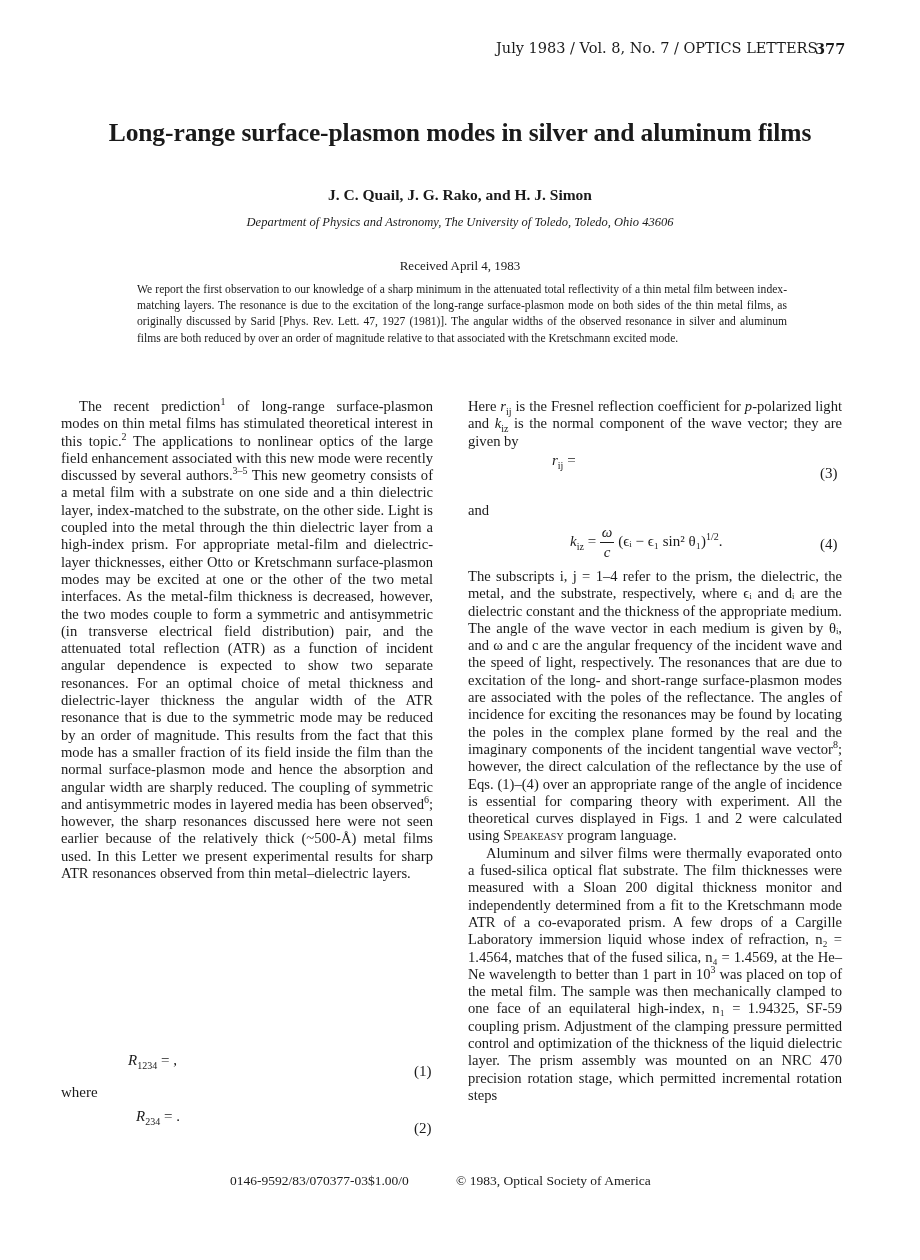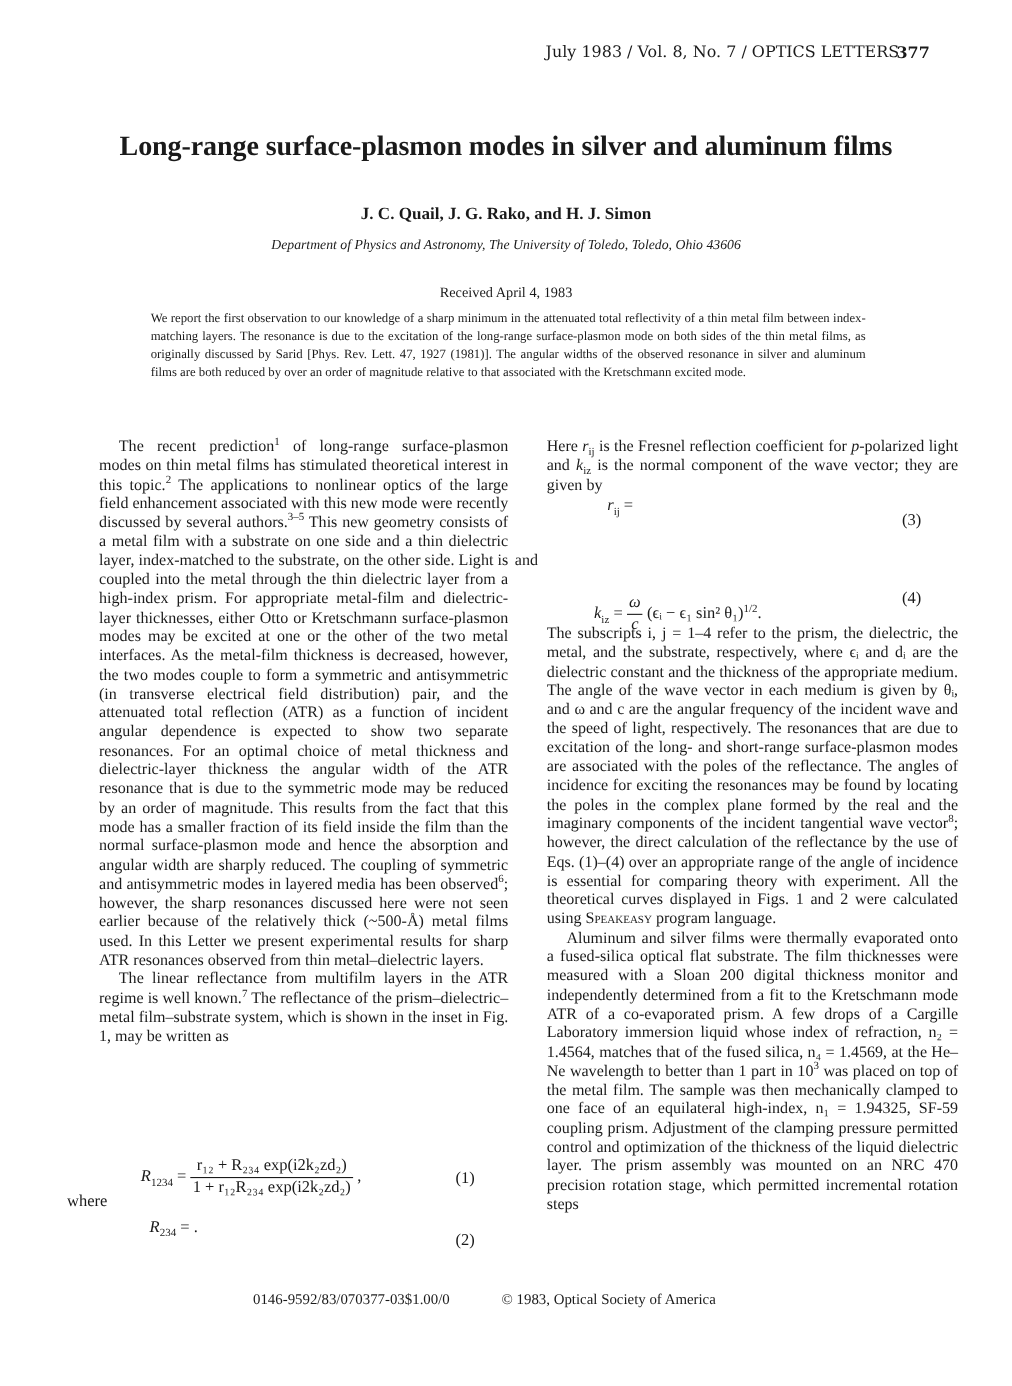--- a/index.html
+++ b/index.html
@@ -5,21 +5,21 @@
   html, body { margin:0; padding:0; background:#ffffff; }
   body { width:920px; height:1260px; position:relative; overflow:hidden; font-family:"DejaVu Serif", serif; color:#1a1a1a; }
   .abs { position:absolute; }
   .header { top:40px; left:496px; font-size:14.5px; white-space:nowrap; }
   .pagenum { top:40px; left:815px; font-size:14.5px; font-weight:bold; }
   .title { top:118px; left:0; width:920px; text-align:center; font-family:"Liberation Serif", serif; font-weight:bold; font-size:25.5px; letter-spacing:-0.1px; }
   .authors { top:186px; left:0; width:920px; text-align:center; font-family:"Liberation Serif", serif; font-weight:bold; font-size:15.5px; }
   .affil { top:215px; left:0; width:920px; text-align:center; font-family:"Liberation Serif", serif; font-style:italic; font-size:12.5px; }
   .received { top:258px; left:0; width:920px; text-align:center; font-family:"Liberation Serif", serif; font-size:13px; }
   .abstract { top:282px; left:137px; width:650px; font-family:"Liberation Serif", serif; font-size:11.6px; line-height:16.2px; text-align:justify; }
-  .col { font-family:"Liberation Serif", serif; font-size:14.6px; line-height:17.3px; text-align:justify;margin-left:29px; }
+  .col { font-family:"Liberation Serif", serif; font-size:14.6px; line-height:17.3px; text-align:justify; }
   .col p { margin:0; }
   .col p.indent { text-indent:18px; }
   .col-left { top:398px; left:61px; width:372px; }
   .col-right { top:398px; left:468px; width:374px; }
   .eq { position:absolute; font-family:"Liberation Serif", serif; font-size:15px; }
   .frac { display:inline-block; vertical-align:middle; text-align:center; }
   .frac .num { display:block; border-bottom:1px solid #1a1a1a; padding:0 2px 1px; }
   .frac .den { display:block; padding:1px 2px 0; }
   .eqnum { position:absolute; font-family:"Liberation Serif", serif; font-size:15px; }
   i.v { font-style:italic; }
@@ -39,29 +39,25 @@
 <div class="abs pagenum layer">377</div>
 
 <div class="abs title layer">Long-range surface-plasmon modes in silver and aluminum films</div>
 <div class="abs authors layer">J. C. Quail, J. G. Rako, and H. J. Simon</div>
 <div class="abs affil layer">Department of Physics and Astronomy, The University of Toledo, Toledo, Ohio 43606</div>
 <div class="abs received layer">Received April 4, 1983</div>
 <div class="abs abstract layer">We report the first observation to our knowledge of a sharp minimum in the attenuated total reflectivity of a thin metal film between index-matching layers. The resonance is due to the excitation of the long-range surface-plasmon mode on both sides of the thin metal films, as originally discussed by Sarid [Phys. Rev. Lett. 47, 1927 (1981)]. The angular widths of the observed resonance in silver and aluminum films are both reduced by over an order of magnitude relative to that associated with the Kretschmann excited mode.</div>
 
 <div class="abs col col-left layer">
   <p class="indent"><span>The recent prediction</span><sup>1</sup><span> of long-range surface-plasmon modes on thin metal films has stimulated theoretical interest in this topic.</span><sup>2</sup><span> The applications to nonlinear optics of the large field enhancement associated with this new mode were recently discussed by several authors.</span><sup>3–5</sup><span> This new geometry consists of a metal film with a substrate on one side and a thin dielectric layer, index-matched to the substrate, on the other side. Light is coupled into the metal through the thin dielectric layer from a high-index prism. For appropriate metal-film and dielectric-layer thicknesses, either Otto or Kretschmann surface-plasmon modes may be excited at one or the other of the two metal interfaces. As the metal-film thickness is decreased, however, the two modes couple to form a symmetric and antisymmetric (in transverse electrical field distribution) pair, and the attenuated total reflection (ATR) as a function of incident angular dependence is expected to show two separate resonances. For an optimal choice of metal thickness and dielectric-layer thickness the angular width of the ATR resonance that is due to the symmetric mode may be reduced by an order of magnitude. This results from the fact that this mode has a smaller fraction of its field inside the film than the normal surface-plasmon mode and hence the absorption and angular width are sharply reduced. The coupling of symmetric and antisymmetric modes in layered media has been observed</span><sup>6</sup><span>; however, the sharp resonances discussed here were not seen earlier because of the relatively thick (~500-Å) metal films used. In this Letter we present experimental results for sharp ATR resonances observed from thin metal–dielectric layers.</span></p>
-  <p class="indent"><span>The linear reflectance from multifilm layers in the ATR regime is well known.</span><sup>7</sup><span> The reflectance of the prism–dielectric–metal film–substrate system, which is shown in the inset in Fig. 1, may be written as</span></p>
 </div>
 
 <div class="eq layer" style="top:1052px; left:128px;">
   <i class="v">R</i><sub>1234</sub> =
-  <span class="frac">
-    <span class="num">r₁₂ + R₂₃₄ exp(i2k₂zd₂)</span>
-    <span class="den">1 + r₁₂R₂₃₄ exp(i2k₂zd₂)</span>
-  </span><span> ,</span>
+  <span> ,</span>
 </div>
 <div class="eqnum layer" style="top:1063px; left:414px;">(1)</div>
 
 <div class="abs layer" style="top:1084px; left:61px; font-family:'Liberation Serif',serif; font-size:15px;">where</div>
 
 <div class="eq layer" style="top:1108px; left:136px;">
   <i class="v">R</i><sub>234</sub> =
   <span> .</span>
 </div>
 <div class="eqnum layer" style="top:1120px; left:414px;">(2)</div>
@@ -70,21 +66,21 @@
   <p><span>Here </span><i class="v">r</i><sub>ij</sub><span> is the Fresnel reflection coefficient for </span><i class="v">p</i><span>-polarized light and </span><i class="v">k</i><sub>iz</sub><span> is the normal component of the wave vector; they are given by</span></p>
 </div>
 
 <div class="eq layer" style="top:452px; left:552px;">
   <i class="v">r</i><sub>ij</sub> =
 </div>
 <div class="eqnum layer" style="top:465px; left:820px;">(3)</div>
 
 <div class="abs layer" style="top:502px; left:468px; font-family:'Liberation Serif',serif; font-size:14.6px;">and</div>
 
-<div class="eq layer" style="top:524px; left:540px;margin-top:16px;">
+<div class="eq layer" style="top:524px; left:570px;">
   <i class="v">k</i><sub>iz</sub> =
   <span class="frac">
     <span class="num" style="font-style:italic;">ω</span>
     <span class="den" style="font-style:italic;">c</span>
   </span><span> (ϵᵢ − ϵ₁ sin² θ₁)</span><sup>1/2</sup><span>.</span>
 </div>
 <div class="eqnum layer" style="top:536px; left:820px;">(4)</div>
 
 <div class="abs col layer" style="top:568px; left:468px; width:374px;">
   <p><span>The subscripts i, j = 1–4 refer to the prism, the dielectric, the metal, and the substrate, respectively, where ϵᵢ and dᵢ are the dielectric constant and the thickness of the appropriate medium. The angle of the wave vector in each medium is given by θᵢ, and ω and c are the angular frequency of the incident wave and the speed of light, respectively. The resonances that are due to excitation of the long- and short-range surface-plasmon modes are associated with the poles of the reflectance. The angles of incidence for exciting the resonances may be found by locating the poles in the complex plane formed by the real and the imaginary components of the incident tangential wave vector</span><sup>8</sup><span>; however, the direct calculation of the reflectance by the use of Eqs. (1)–(4) over an appropriate range of the angle of incidence is essential for comparing theory with experiment. All the theoretical curves displayed in Figs. 1 and 2 were calculated using </span><span class="sc">Speakeasy</span><span> program language.</span></p>

